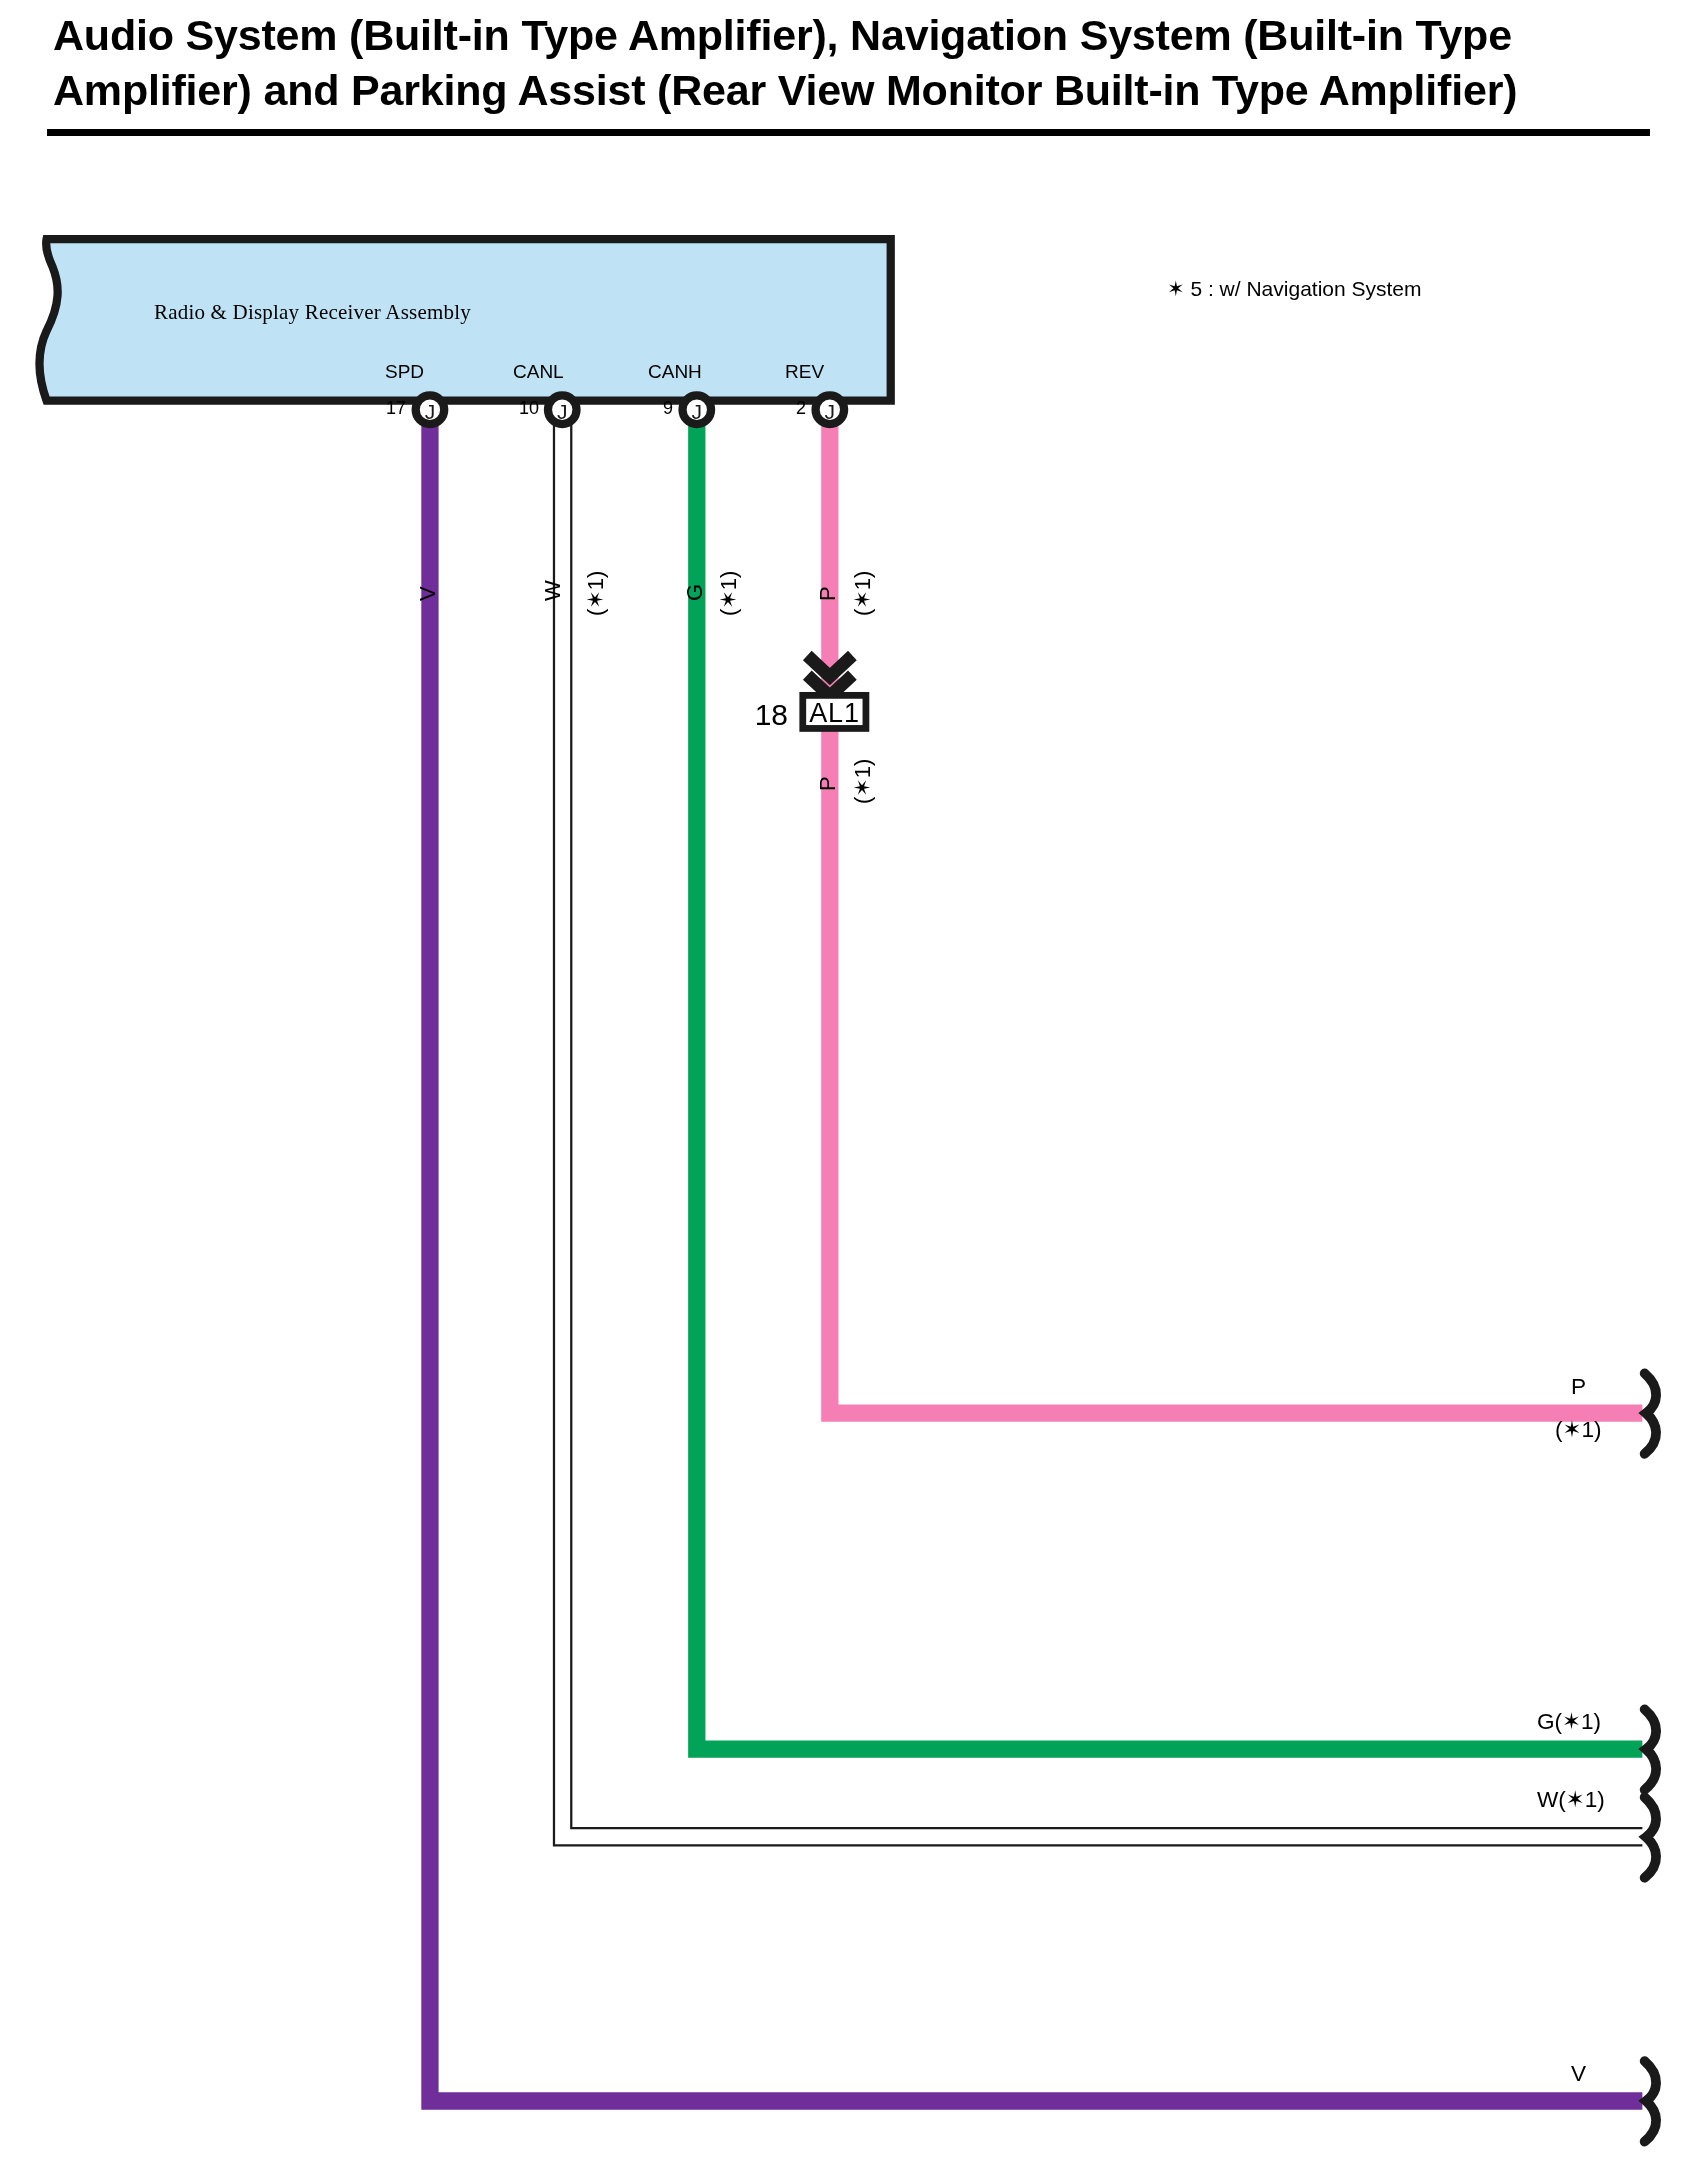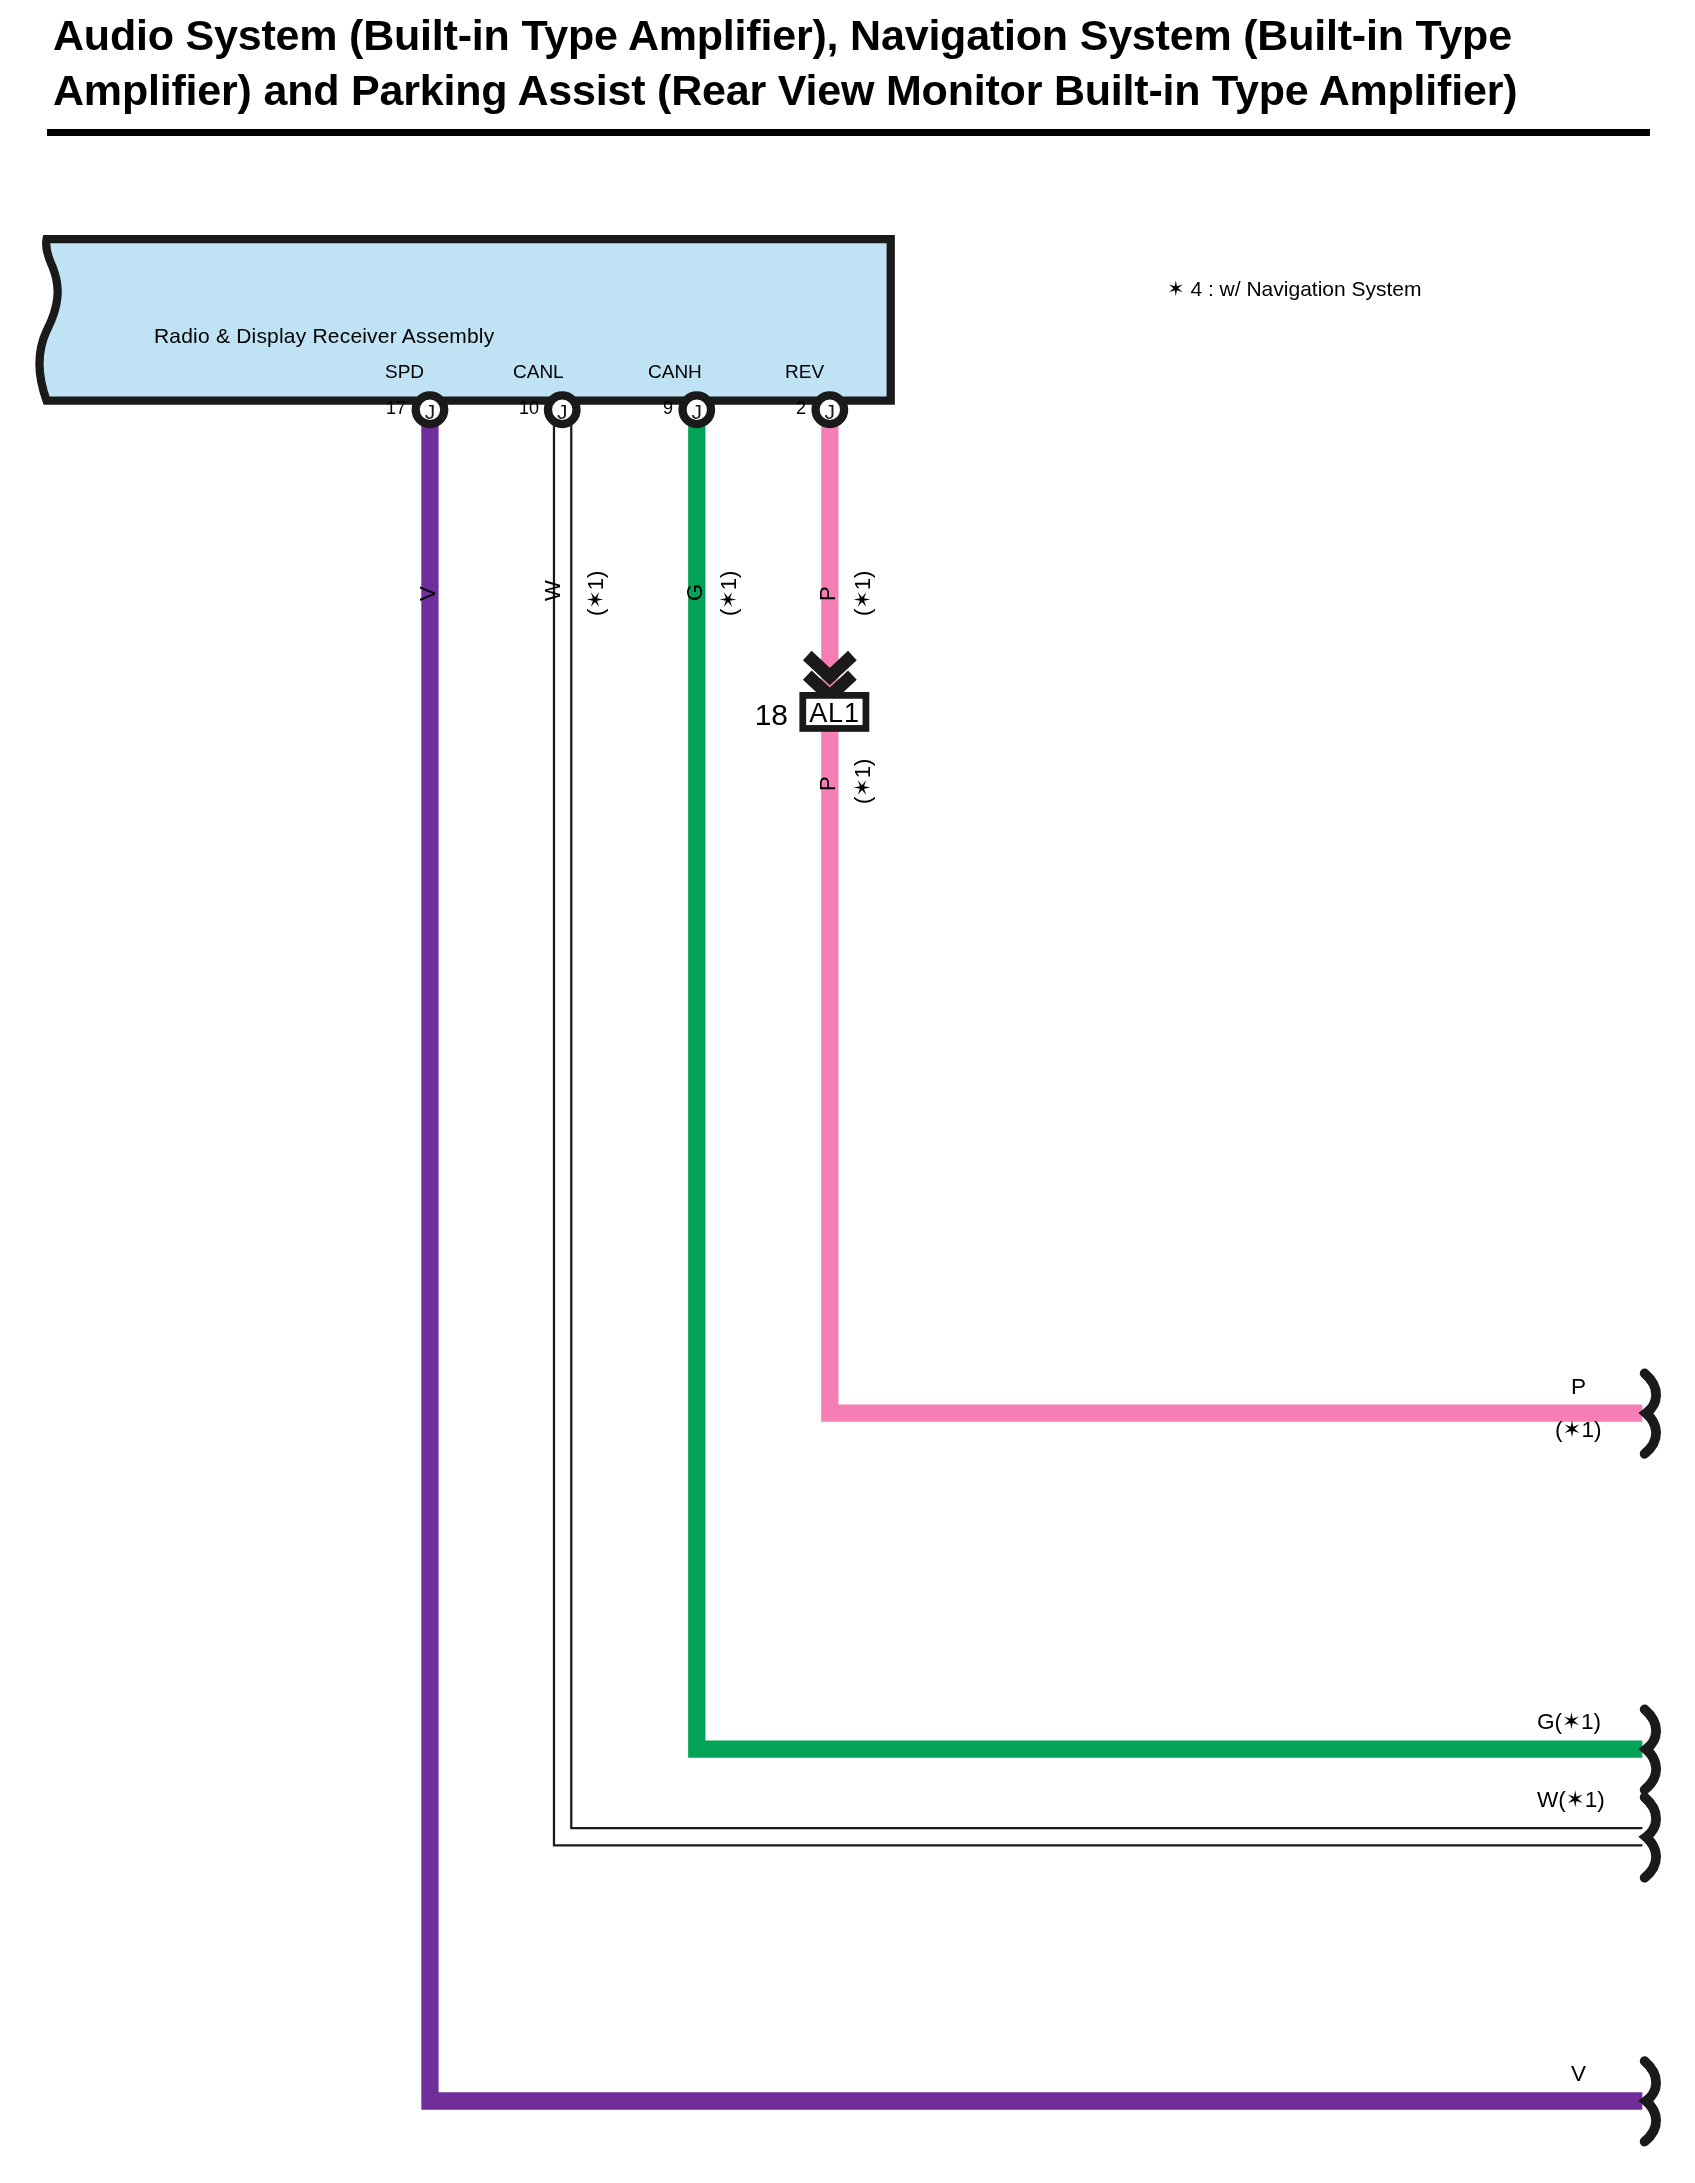--- a/index.html
+++ b/index.html
@@ -142,23 +142,23 @@
       <path d="M 1074,898 L 1104,926 L 1134,898" fill="none" stroke="#1A1A1A" stroke-width="17" stroke-linecap="butt"></path>
     </g>
     <rect x="1068" y="925" width="84" height="44" fill="#FFFFFF" stroke="#1A1A1A" stroke-width="9"></rect>
 
     <path d="M 2188,1827 C 2210,1846 2206,1868 2190,1880 C 2206,1894 2210,1916 2188,1934" fill="none" stroke="#1A1A1A" stroke-width="13" stroke-linecap="round"></path>
     <path d="M 2188,2274 C 2210,2293 2206,2315 2190,2327 C 2206,2341 2210,2363 2188,2381" fill="none" stroke="#1A1A1A" stroke-width="13" stroke-linecap="round"></path>
     <path d="M 2188,2391 C 2210,2410 2206,2432 2190,2444 C 2206,2458 2210,2480 2188,2498" fill="none" stroke="#1A1A1A" stroke-width="13" stroke-linecap="round"></path>
     <path d="M 2188,2742 C 2210,2761 2206,2783 2190,2795 C 2206,2809 2210,2831 2188,2849" fill="none" stroke="#1A1A1A" stroke-width="13" stroke-linecap="round"></path>
   </svg>
 
-  <div class="lbl comp-name" style="left:154px; top:324px;">Radio &amp; Display Receiver Assembly</div>
+  <div class="lbl comp-name" style="left:154px; top:300px;font-family:Liberation Serif, serif;">Radio &amp; Display Receiver Assembly</div>
 
-  <div class="lbl note" style="left:1167px; top:277px;">✶ 4 : w/ Navigation System</div>
+  <div class="lbl note" style="left:1167px; top:277px;">✶ 5 : w/ Navigation System</div>
 
   <div class="lbl pin-name" style="left:385px; top:361px; width:90px;">SPD</div>
   <div class="lbl pin-name" style="left:513px; top:361px; width:98px;">CANL</div>
   <div class="lbl pin-name" style="left:648px; top:361px; width:98px;">CANH</div>
   <div class="lbl pin-name" style="left:785px; top:361px; width:90px;">REV</div>
 
   <div class="lbl pin-num" style="left:359px; top:398px; width:47px;">17</div>
   <div class="lbl pin-num" style="left:492px; top:398px; width:47px;">10</div>
   <div class="lbl pin-num" style="left:626px; top:398px; width:47px;">9</div>
   <div class="lbl pin-num" style="left:759px; top:398px; width:47px;">2</div>

